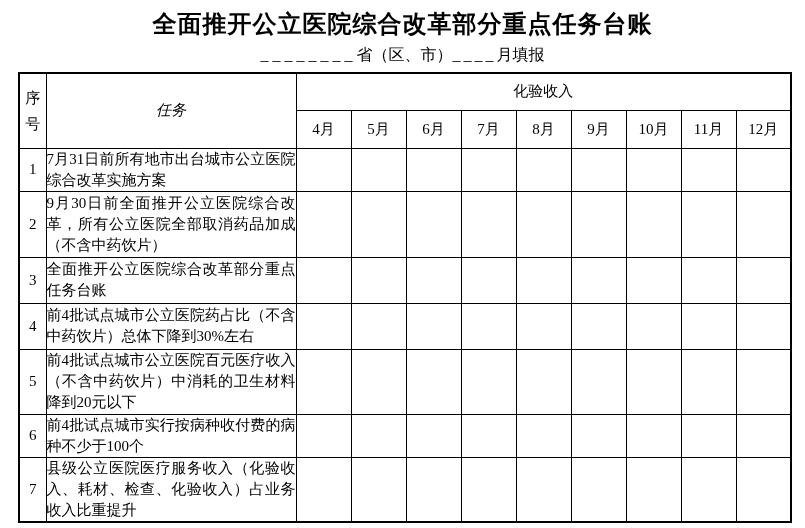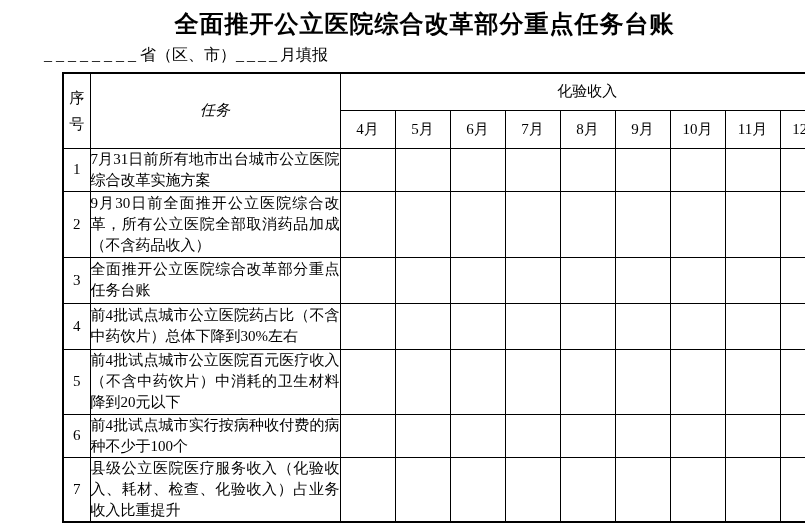--- a/index.html
+++ b/index.html
@@ -3,32 +3,32 @@
 <meta charset="utf-8">
 <style>
   * { margin: 0; padding: 0; box-sizing: border-box; }
   html, body { background: #ffffff; }
   body {
     width: 805px; height: 528px;
     font-family: "Liberation Serif", "DejaVu Serif", serif;
     color: #000000;
     overflow: hidden;
   }
-  .page { position: relative; width: 805px; height: 528px; background: #ffffff; padding-left: 44px; }
+  .page { position: relative; width: 805px; height: 528px; background: #ffffff; }
   .title {
     padding-top: 9px;
     text-align: center;
     font-size: 24px;
     font-weight: bold;
     letter-spacing: 1px;
     line-height: 30px;
   }
   .subtitle {
     margin-top: 5px;
-    text-align: left;
+    text-align: center;
     font-size: 16px;
     line-height: 21px;
   }
   .subtitle .blank-long { letter-spacing: 4px; }
   .subtitle .blank-short { letter-spacing: 3px; }
   table.ledger {
     margin: 7px 0 0 18px;
     width: 772px;
     table-layout: fixed;
     border-collapse: collapse;
@@ -115,21 +115,21 @@
           <td></td>
           <td></td>
           <td></td>
           <td></td>
           <td></td>
           <td></td>
           <td></td>
       </tr>
       <tr style="height:66px">
         <td class="cell-index">2</td>
-        <td class="cell-task">9月30日前全面推开公立医院综合改革，所有公立医院全部取消药品加成（不含药品收入）</td>
+        <td class="cell-task">9月30日前全面推开公立医院综合改革，所有公立医院全部取消药品加成（不含中药饮片）</td>
         <td></td>
           <td></td>
           <td></td>
           <td></td>
           <td></td>
           <td></td>
           <td></td>
           <td></td>
           <td></td>
       </tr>

